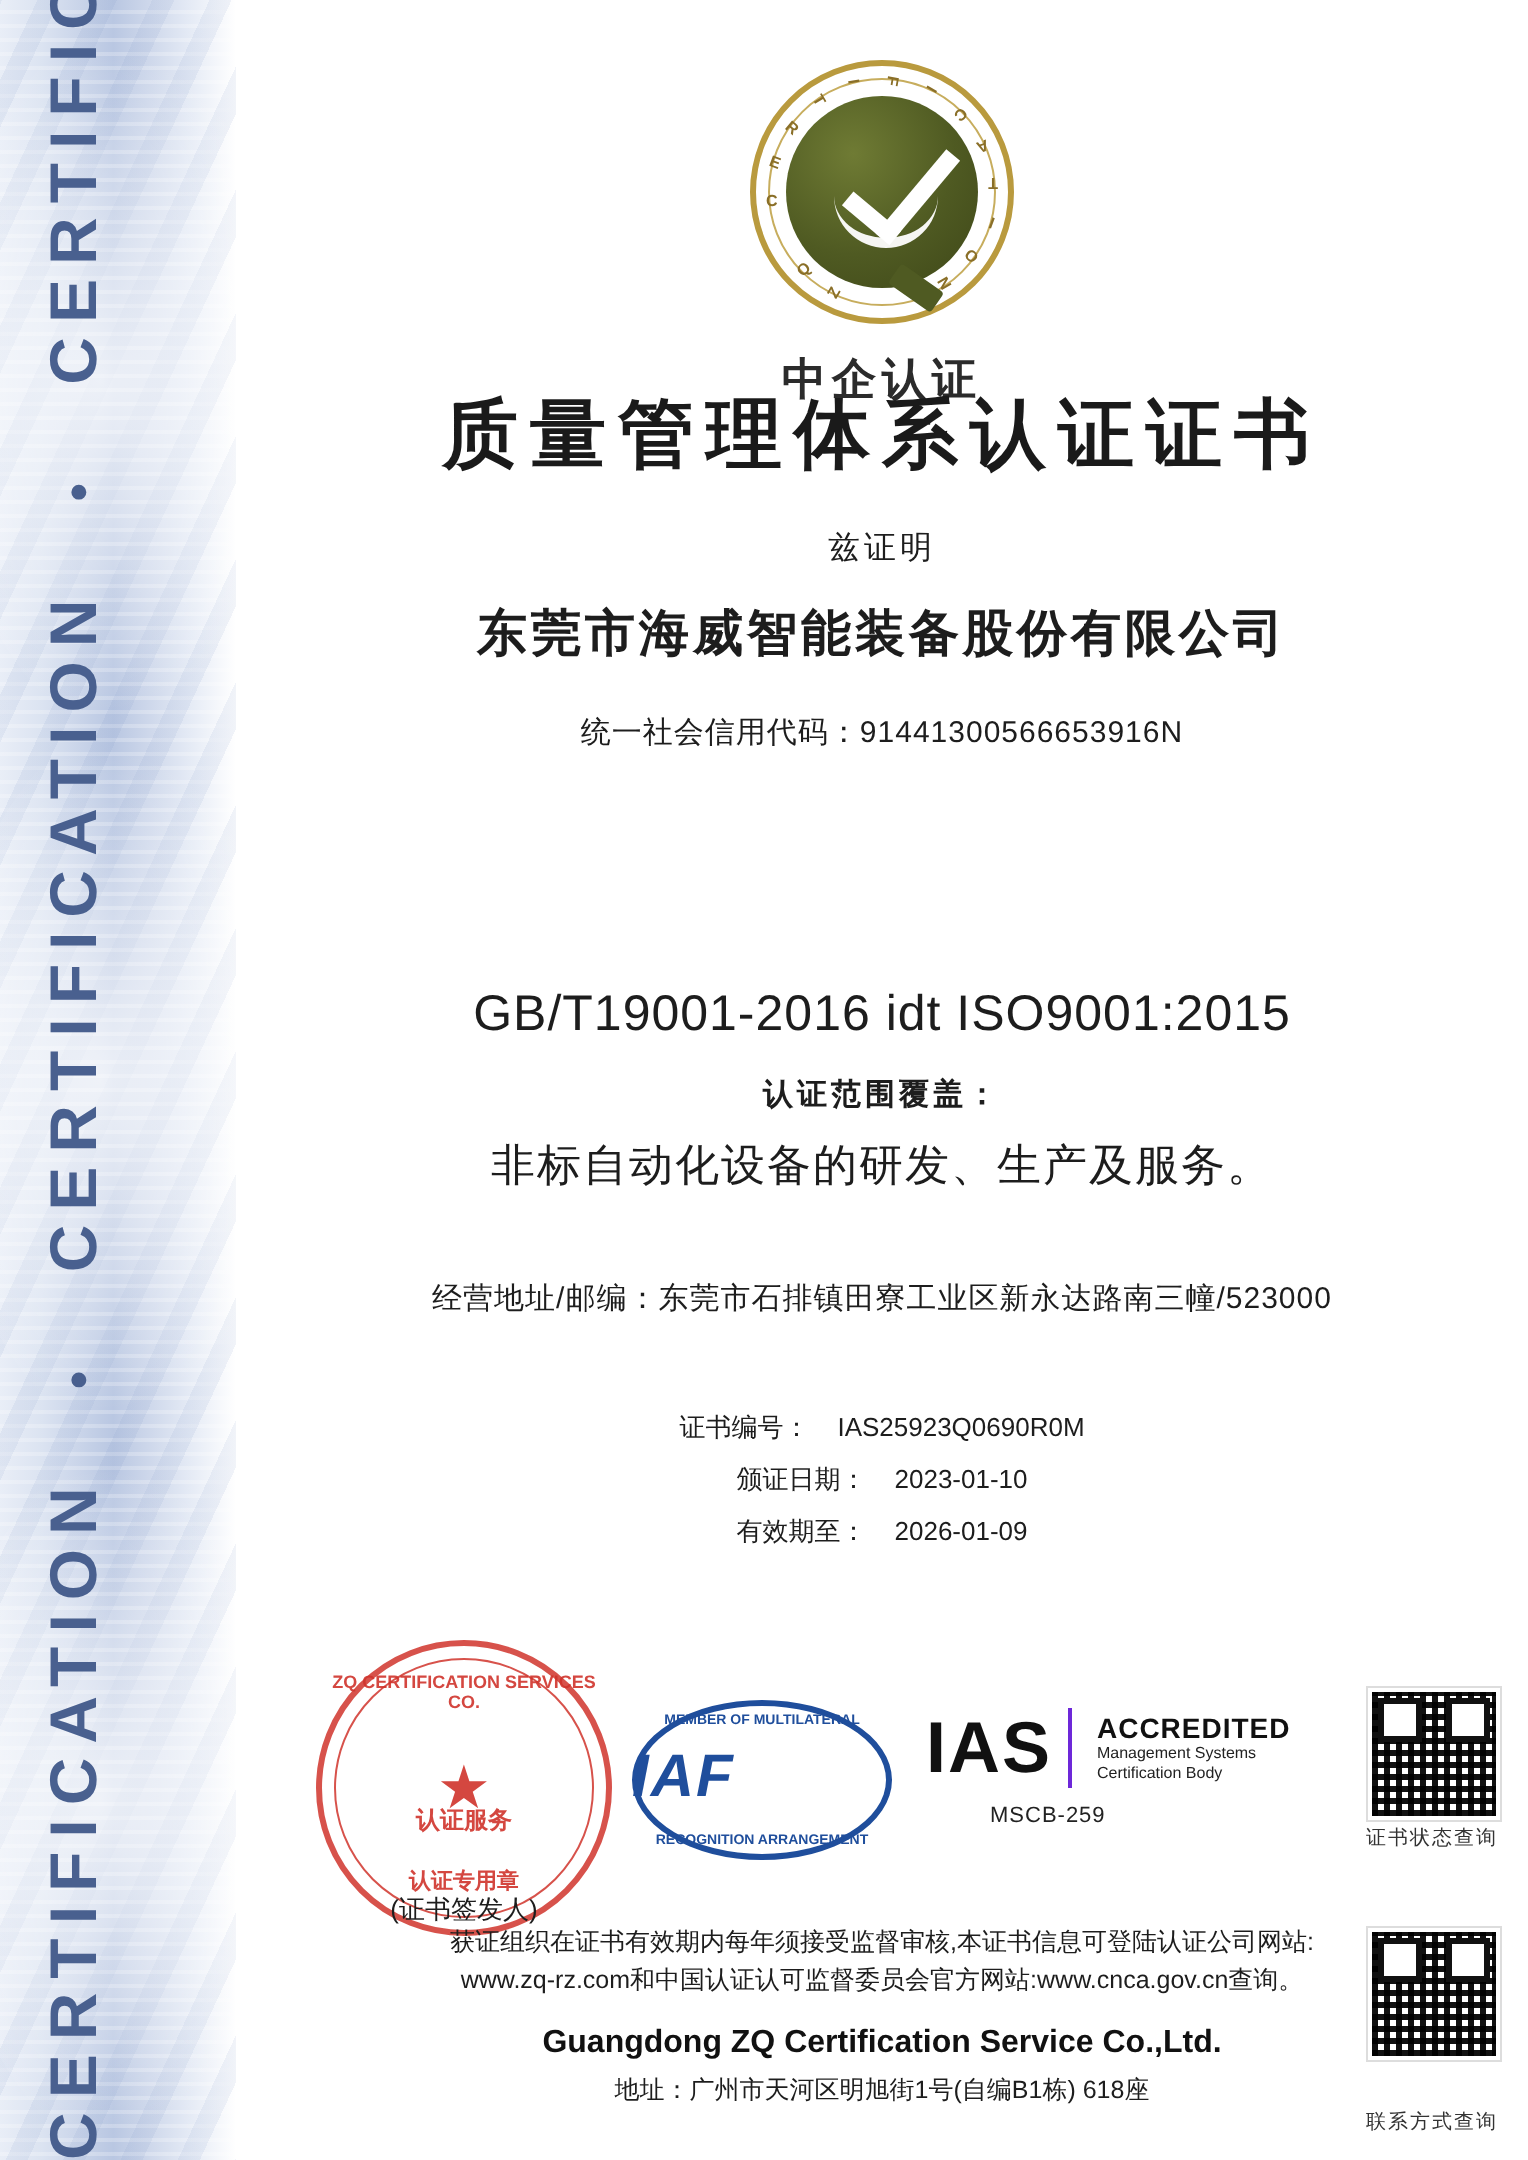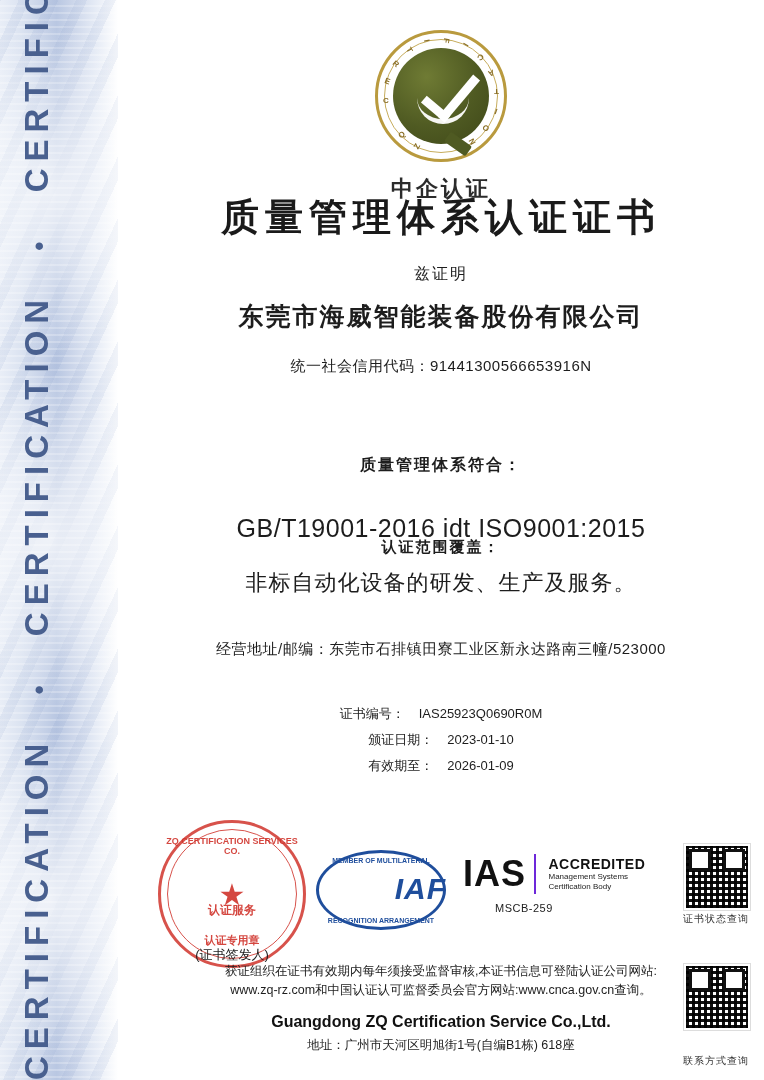--- a/index.html
+++ b/index.html
@@ -204,21 +204,21 @@
     position: absolute;
     left: 0; right: 0;
     text-align: center;
     color: #1d1d1d;
   }
   .hereby     { top: 264px; font-size: 16px; letter-spacing: 2px; }
   .company    { top: 300px; font-size: 25px; font-weight: bold; letter-spacing: 2px; }
   .credit     { top: 357px; font-size: 15px; letter-spacing: 0.5px; }
   .reg-addr   { top: 404px; font-size: 15px; letter-spacing: 0.5px; }
   .std-label  { top: 455px; font-size: 16px; font-weight: bold; letter-spacing: 2px; }
-  .std-value  { top: 514px; font-size: 25px; letter-spacing: 0.5px; }
+  .std-value  { top: 493px; font-size: 25px; letter-spacing: 0.5px; }
   .scope-label{ top: 538px; font-size: 15px; font-weight: bold; letter-spacing: 2px; }
   .scope-value{ top: 568px; font-size: 22px; letter-spacing: 1px; }
   .biz-addr   { top: 640px; font-size: 15px; letter-spacing: 0.5px; }
 
   .meta {
     position: absolute;
     left: 0; right: 0;
     top: 701px;
     text-align: center;
     font-size: 13px;
@@ -301,21 +301,21 @@
   .iaf-oval {
     position: absolute;
     inset: 0;
     border: 3px solid #1f4e9c;
     border-radius: 50%;
   }
   .iaf-text {
     position: absolute;
     left: 0; right: 0;
     top: 22px;
-    text-align: right;
+    text-align: left;
     font-size: 30px;
     font-weight: bold;
     font-style: italic;
     color: #1f4e9c;
     letter-spacing: 1px;
   }
   .iaf-top, .iaf-bottom {
     position: absolute;
     left: 0; right: 0;
     text-align: center;
@@ -486,21 +486,20 @@
     <div class="cert-title">质量管理体系认证证书</div>
 
     <div class="line hereby">兹证明</div>
     <div class="line company">东莞市海威智能装备股份有限公司</div>
 
     <div class="line credit">
       <span>统一社会信用代码：</span><span>91441300566653916N</span>
     </div>
 
 
-    <div class="line std-label">质量管理体系符合：</div>
     <div class="line std-value">GB/T19001-2016 idt ISO9001:2015</div>
 
     <div class="line scope-label">认证范围覆盖：</div>
     <div class="line scope-value">非标自动化设备的研发、生产及服务。</div>
 
     <div class="line biz-addr">
       <span>经营地址/邮编：</span><span>东莞市石排镇田寮工业区新永达路南三幢/523000</span>
     </div>
 
     <div class="meta">

